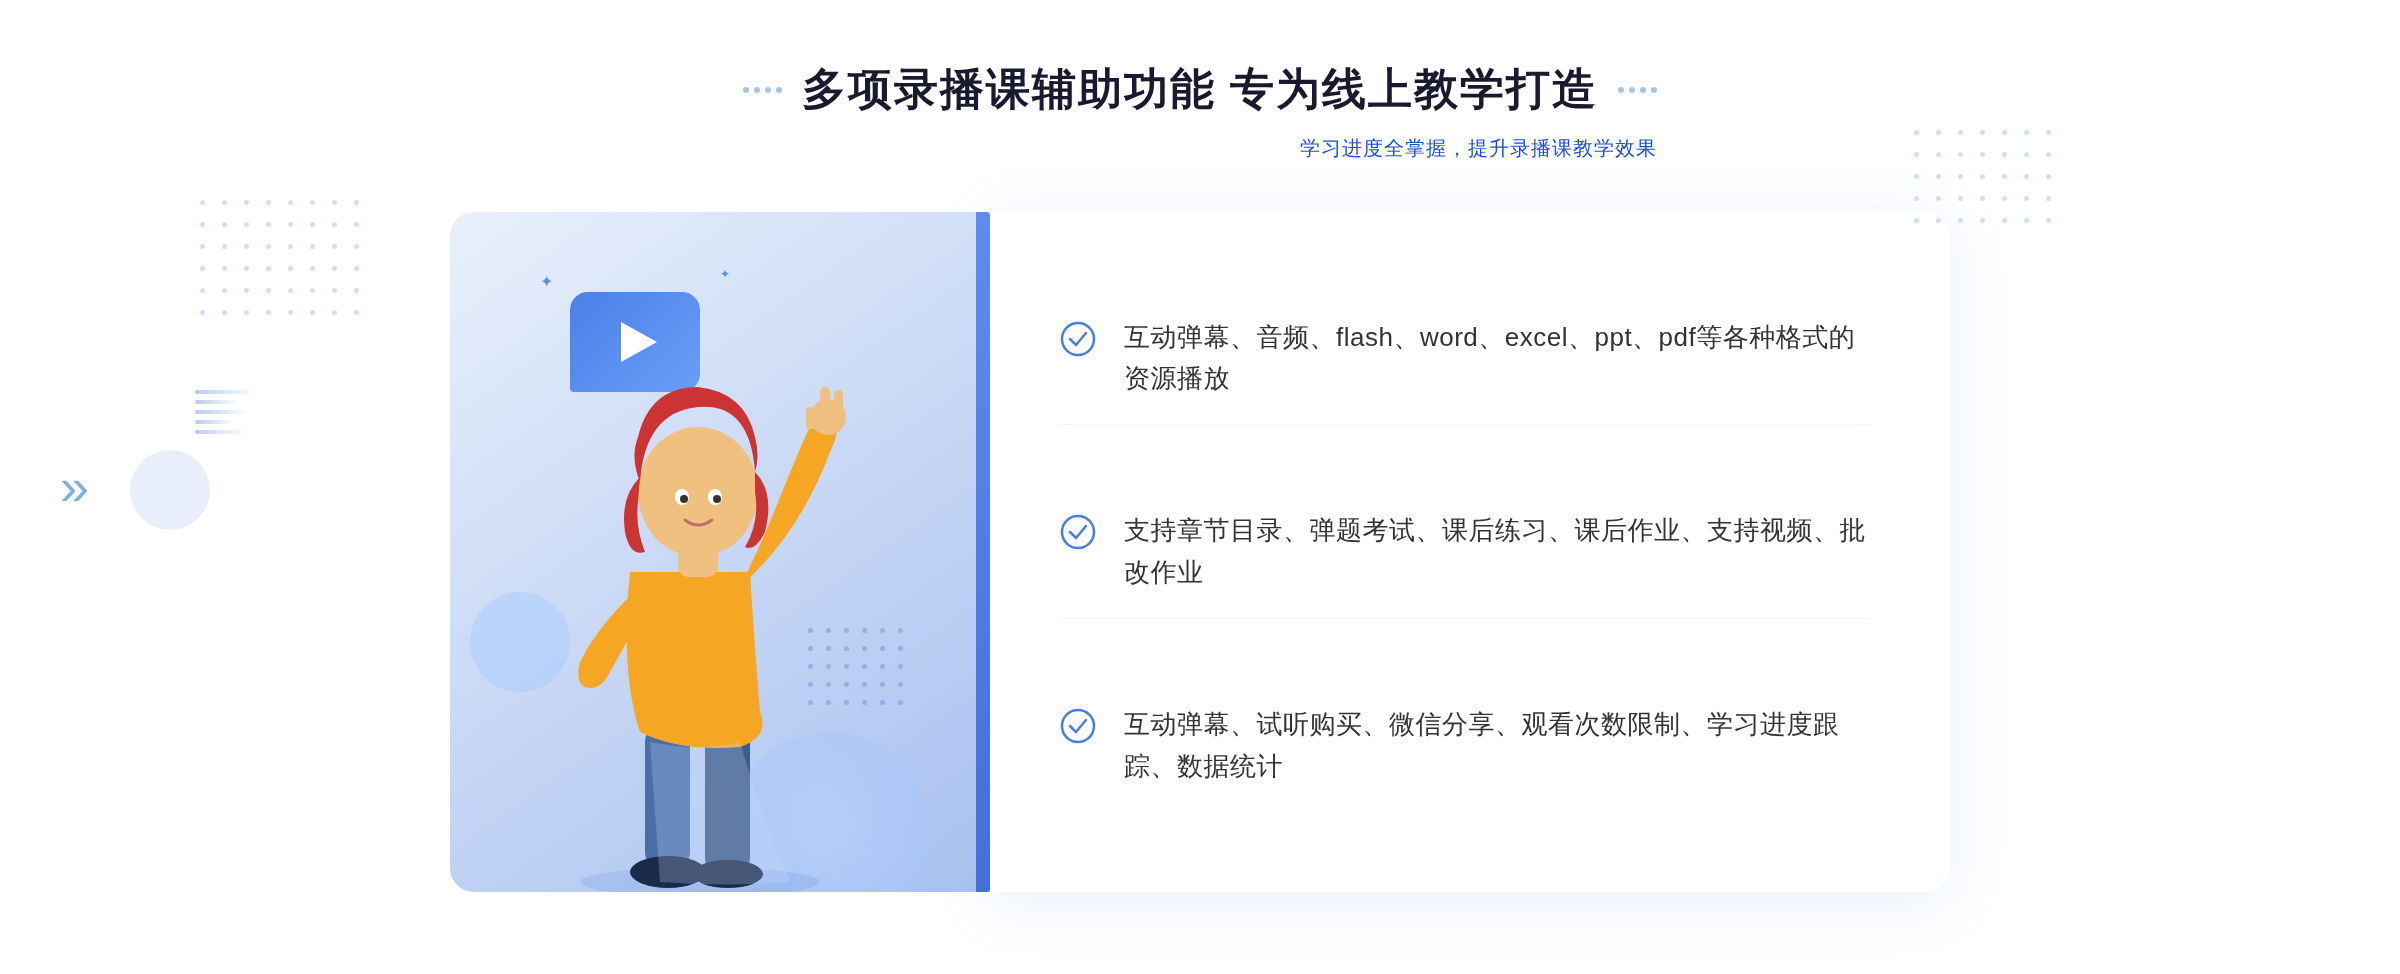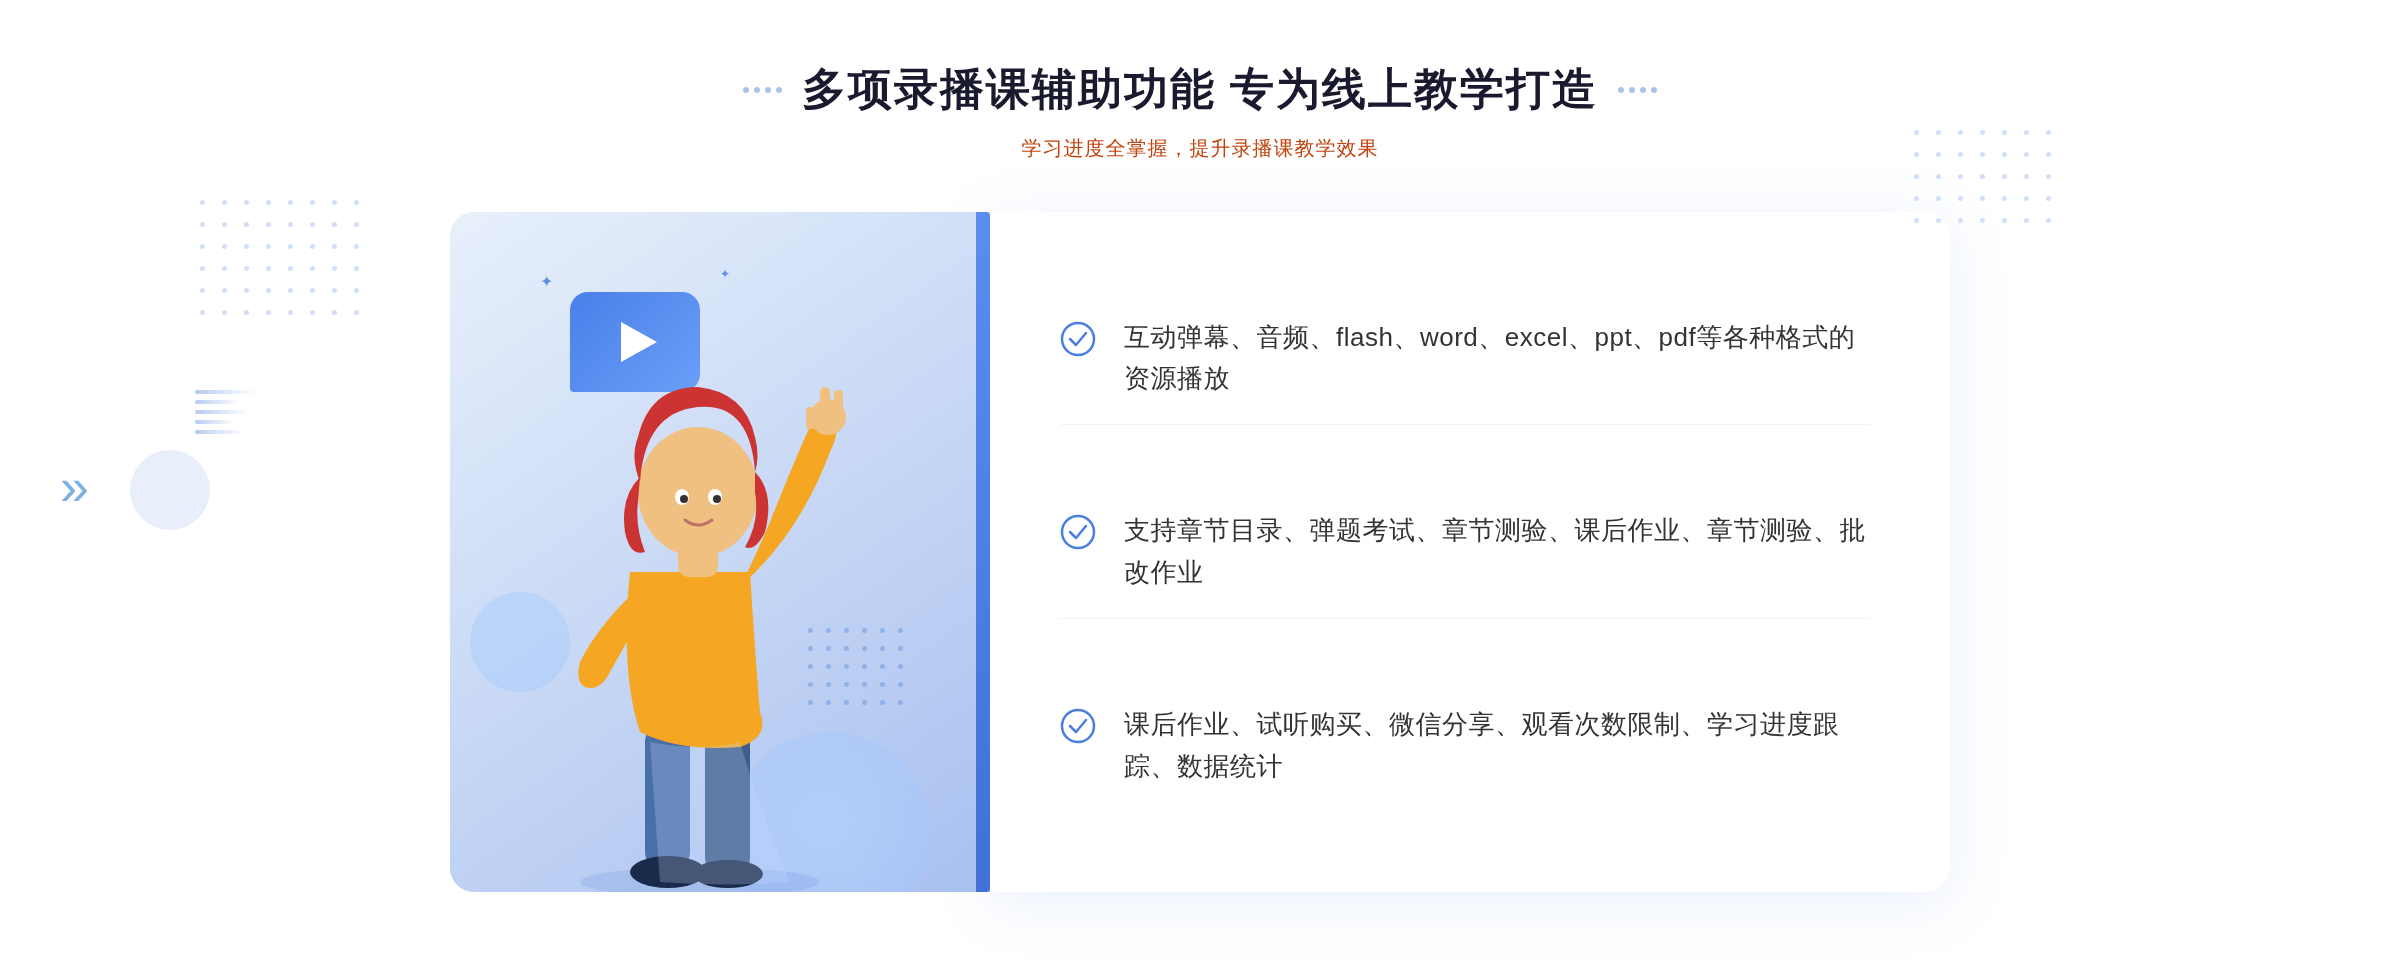--- a/index.html
+++ b/index.html
@@ -70,22 +70,23 @@
 
     .main-title {
       font-size: 44px;
       font-weight: 600;
       color: #1a1a2e;
       letter-spacing: 2px;
     }
 
     .sub-title {
       font-size: 20px;
-      color: #c2410c;
+      color: #1d4ed8;
       letter-spacing: 1px;
+      text-align: right;
     }
 
     
     .content-area {
       display: flex;
       align-items: stretch;
       width: 1500px;
       gap: 0;
       position: relative;
     }
@@ -390,32 +391,32 @@
         <span class="feature-text">互动弹幕、音频、flash、word、excel、ppt、pdf等各种格式的资源播放</span>
       </div>
 
       <div class="feature-item">
         <div class="check-icon">
           <svg viewBox="0 0 36 36" fill="none" xmlns="http://www.w3.org/2000/svg">
             <circle cx="18" cy="18" r="16" stroke="#4a7ee0" stroke-width="2.5" fill="none"></circle>
             <path d="M10 18 L16 24 L26 12" stroke="#4a7ee0" stroke-width="2.5" stroke-linecap="round" stroke-linejoin="round"></path>
           </svg>
         </div>
-        <span class="feature-text">支持章节目录、弹题考试、章节测验、课后作业、章节测验、批改作业</span>
+        <span class="feature-text">支持章节目录、弹题考试、课后练习、课后作业、支持视频、批改作业</span>
       </div>
 
 
       <div class="feature-item">
         <div class="check-icon">
           <svg viewBox="0 0 36 36" fill="none" xmlns="http://www.w3.org/2000/svg">
             <circle cx="18" cy="18" r="16" stroke="#4a7ee0" stroke-width="2.5" fill="none"></circle>
             <path d="M10 18 L16 24 L26 12" stroke="#4a7ee0" stroke-width="2.5" stroke-linecap="round" stroke-linejoin="round"></path>
           </svg>
         </div>
-        <span class="feature-text">课后作业、试听购买、微信分享、观看次数限制、学习进度跟踪、数据统计</span>
+        <span class="feature-text">互动弹幕、试听购买、微信分享、观看次数限制、学习进度跟踪、数据统计</span>
       </div>
 
     </div>
   </div>
 
   <div style="position:absolute; left:195px; top:390px;">
     <div class="line-stack">
       <div class="deco-line" style="width:60px;"></div>
       <div class="deco-line" style="width:45px;"></div>
       <div class="deco-line" style="width:55px;"></div>

